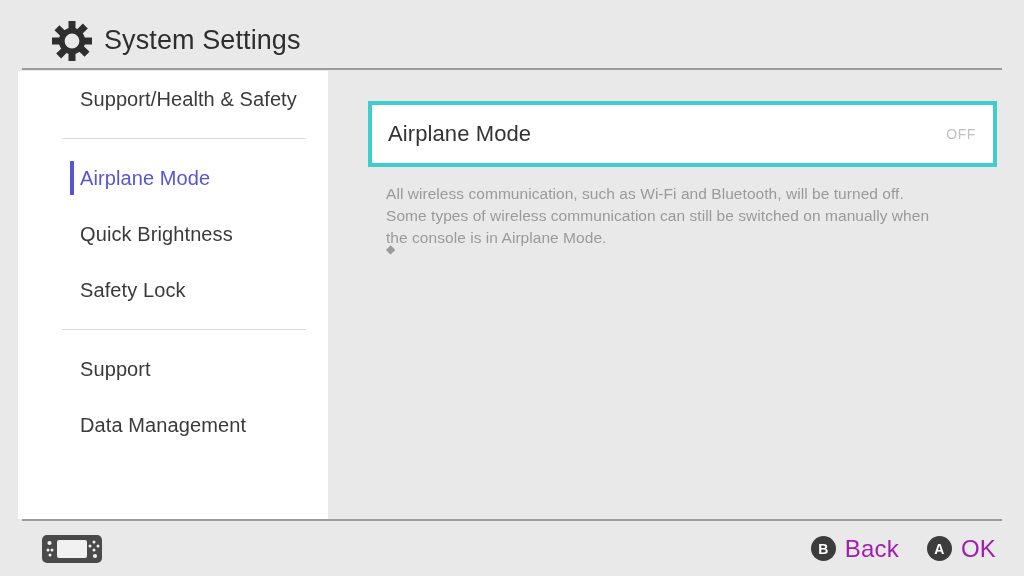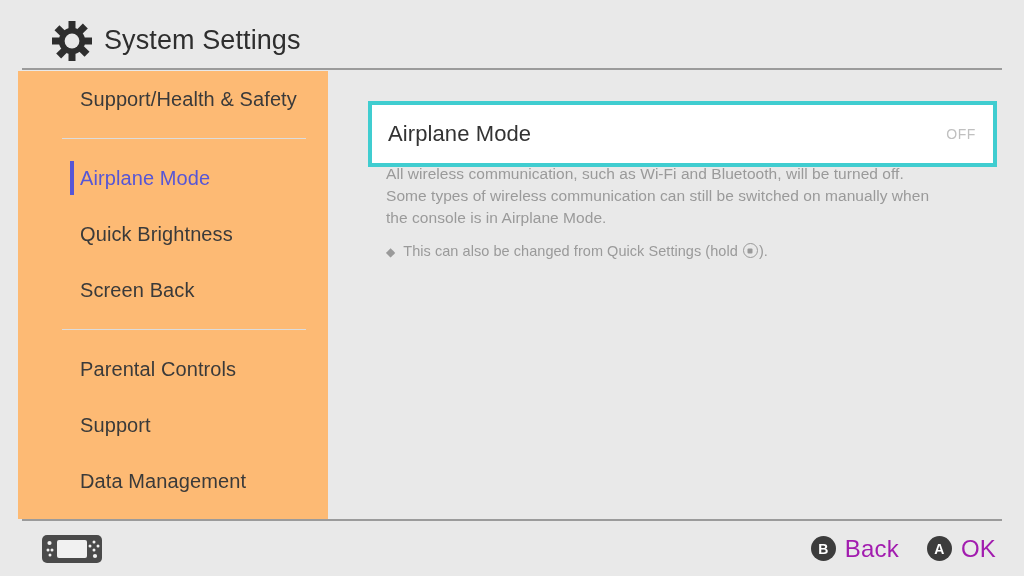--- a/index.html
+++ b/index.html
@@ -52,21 +52,21 @@
     background: #9b9b9b;
   }
 
   
   .sidebar {
     position: absolute;
     left: 18px;
     top: 71px;
     width: 310px;
     height: 448px;
-    background: #fdba74;
+    background: #ffffff;
     overflow: hidden;
   }
   .nav-list {
     position: absolute;
     left: 0;
     top: 0;
     width: 310px;
   }
   .nav-item {
     position: relative;
@@ -131,21 +131,21 @@
     letter-spacing: 0.1px;
   }
   .setting-value {
     font-size: 14px;
     color: #c0c0c0;
     letter-spacing: 0.6px;
   }
   .description {
     position: absolute;
     left: 58px;
-    top: 92px;
+    top: 112px;
     width: 550px;
     font-size: 15.5px;
     line-height: 22px;
     color: #9a9a9a;
     letter-spacing: 0.05px;
   }
   .note {
     position: absolute;
     left: 58px;
     top: 172px;
@@ -280,29 +280,25 @@
     <div class="nav-item selected">
       <span class="nav-accent"></span>
       <span class="nav-label">Airplane Mode</span>
     </div>
     <div class="nav-item">
 
       <span class="nav-label">Quick Brightness</span>
     </div>
     <div class="nav-item">
 
-      <span class="nav-label">Screen Back</span>
+      <span class="nav-label">Safety Lock</span>
     </div>
 
     <div class="nav-divider"></div>
 
-    <div class="nav-item">
-
-      <span class="nav-label">Parental Controls</span>
-    </div>
     <div class="nav-item">
 
       <span class="nav-label">Support</span>
     </div>
     <div class="nav-item">
 
       <span class="nav-label">Data Management</span>
     </div>
 
   </div>
@@ -312,21 +308,20 @@
 
   <div class="setting-row">
     <span class="setting-name">Airplane Mode</span>
     <span class="setting-value">OFF</span>
   </div>
 
   <div class="description">All wireless communication, such as Wi-Fi and Bluetooth, will be turned off. Some types of wireless communication can still be switched on manually when the console is in Airplane Mode.</div>
 
   <div class="note">
     <span class="note-bullet">◆</span>
-    <span class="note-text"><span>This can also be changed from Quick Settings (hold</span> <span class="home-glyph"></span><span>).</span></span>
   </div>
 
 </div>
 
 <div class="footer-divider"></div>
 <div class="footer">
 
   <span class="console-icon">
     <svg viewBox="0 0 60 32" width="60" height="32" aria-hidden="true">
       <rect x="0" y="2" width="60" height="28" rx="5" fill="#4a4a4a"></rect>

